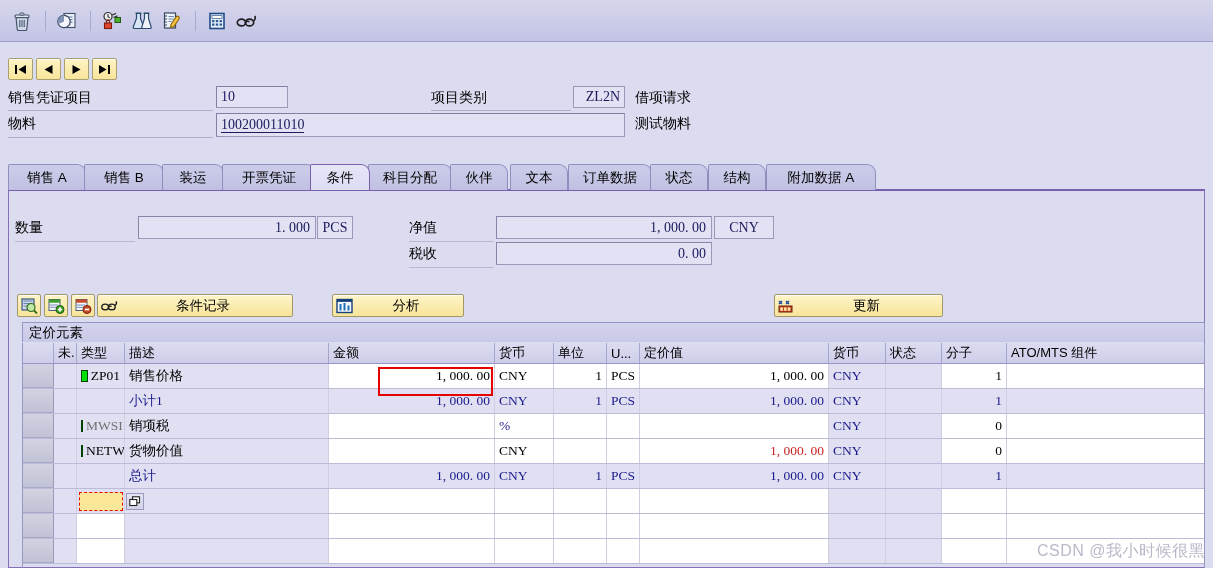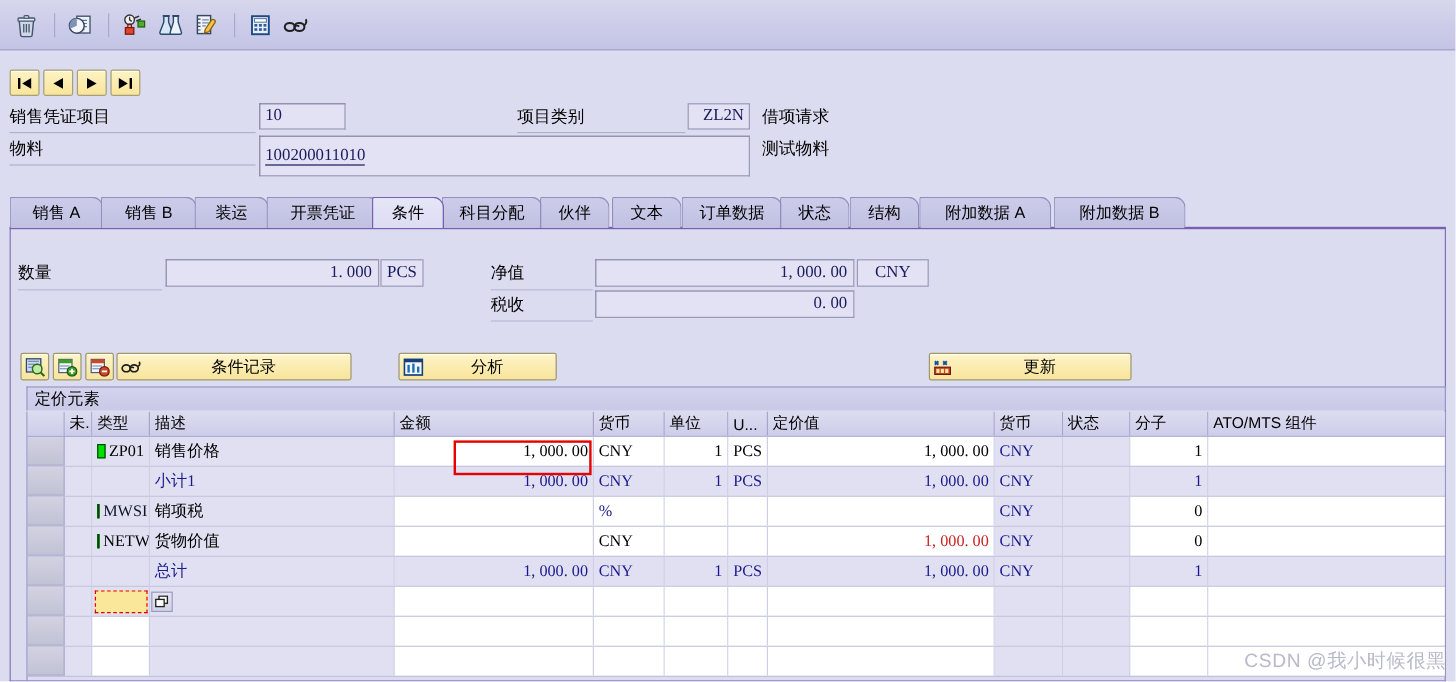--- a/index.html
+++ b/index.html
@@ -404,21 +404,21 @@
 
   <div class="hdr-label" style="left:431px; top:89px;">项目类别</div>
   <div class="hdr-underline" style="left:431px; top:110px; width:140px;"></div>
   <div class="sap-display" style="left:573px; top:86px; width:52px; height:22px; justify-content:flex-end;">
     <span>ZL2N</span>
   </div>
   <div class="plain-text" style="left:635px; top:89px;">借项请求</div>
 
   <div class="hdr-label" style="left:8px; top:115px;">物料</div>
   <div class="hdr-underline" style="left:8px; top:137px; width:205px;"></div>
-  <div class="sap-input underline-val" style="left:216px; top:113px; width:409px; height:34px;">
+  <div class="sap-input underline-val" style="left:216px; top:113px; width:409px; height:24px;">
     <span>100200011010</span>
   </div>
   <div class="plain-text" style="left:635px; top:115px;">测试物料</div>
 
   <div class="tab-body"></div>
 
   <div class="tabstrip" id="tabstrip">
       <div class="tab" style="left: 0px; width: 78px;">
         <span>销售 A</span>
       </div>
@@ -447,23 +447,20 @@
         <span>订单数据</span>
       </div>
       <div class="tab" style="left: 642px; width: 58px;">
         <span>状态</span>
       </div>
       <div class="tab" style="left: 700px; width: 58px;">
         <span>结构</span>
       </div>
       <div class="tab" style="left: 758px; width: 110px;">
         <span>附加数据 A</span>
-      </div>
-      <div class="tab" style="left: 870px; width: 110px;">
-        <span>附加数据 B</span>
       </div>
     </div>
 
   <div class="qv-label" style="left:15px; top:219px;">数量</div>
   <div class="qv-rule" style="left:15px; top:241px; width:120px;"></div>
   <div class="qv-field" style="left:138px; top:216px; width:178px; height:23px;">
     <span>1. 000</span>
   </div>
   <div class="qv-unit" style="left:317px; top:216px; width:36px; height:23px;">
     <span>PCS</span>
@@ -674,21 +671,21 @@
             <span style="color: rgb(26, 26, 140);"></span>
           </div>
         </div>
         <div class="grow">
           <div class="gc sel" style="left: 0px; width: 31px;"></div>
           <div class="gc lav" style="left: 31px; width: 23px;">
             <span style="color: rgb(0, 0, 0);"></span>
           </div>
           <div class="gc lav" style="left: 54px; width: 48px;">
             <span class="status-box" style="margin-right: 3px;"></span>
-            <span style="color: #0f172a;">MWSI</span>
+            <span style="color: #737373;">MWSI</span>
           </div>
           <div class="gc lav" style="left: 102px; width: 204px;">
             <span style="color: rgb(0, 0, 0);">销项税</span>
           </div>
           <div class="gc num white" style="left: 306px; width: 166px;">
             <span style="color: rgb(0, 0, 0);"></span>
           </div>
           <div class="gc white" style="left: 472px; width: 59px;">
             <span style="color: rgb(26, 26, 140);">%</span>
           </div>

